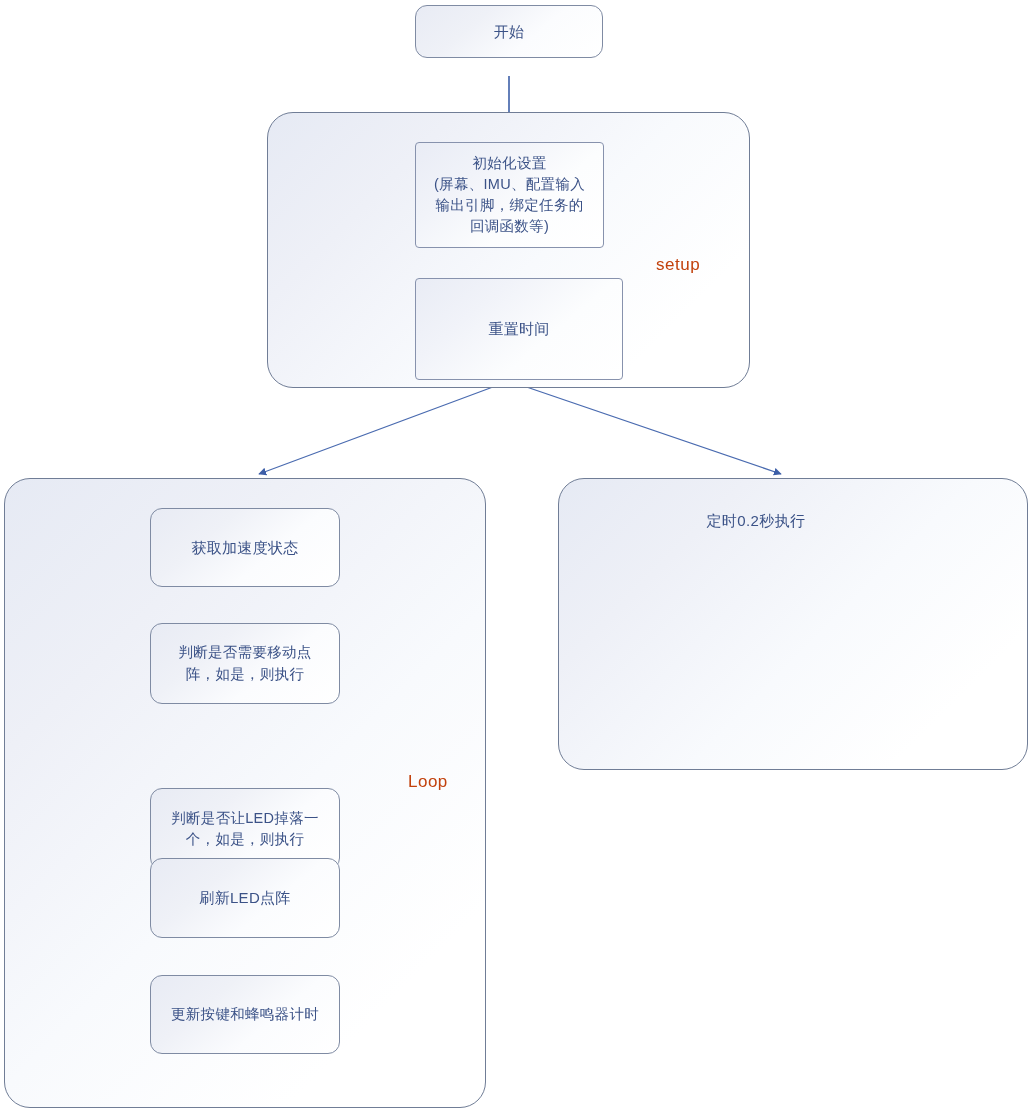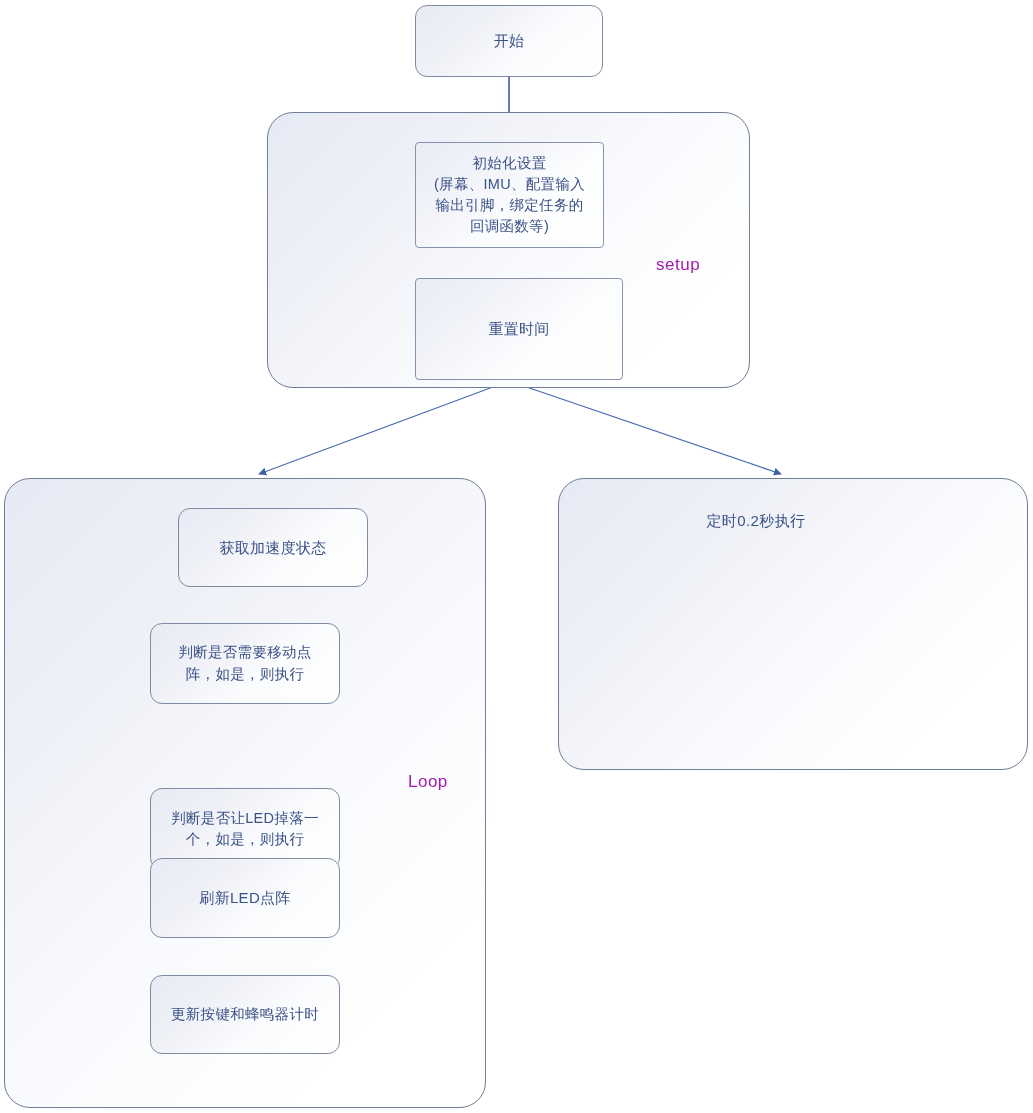--- a/index.html
+++ b/index.html
@@ -56,21 +56,21 @@
   
   .group {
     position: absolute;
     box-sizing: border-box;
     border: 1px solid #707d96;
     border-radius: 26px;
     background: linear-gradient(135deg, #e6eaf4 0%, #eef0f7 25%, #f8fafd 55%, #ffffff 82%, #ffffff 100%);
   }
   .group-label {
     position: absolute;
-    color: #a21caf;
+    color: #c2410c;
     font-size: 17px;
     letter-spacing: .5px;
     white-space: nowrap;
   }
   .group-title {
     position: absolute;
     color: #3b5287;
     font-size: 15px;
     letter-spacing: .4px;
     white-space: nowrap;
@@ -101,21 +101,21 @@
     <line x1="509" y1="381" x2="781" y2="474" stroke="#4a6bb0" stroke-width="1.3" marker-end="url(#ah)"></line>
 
     <line x1="245" y1="587" x2="245" y2="618" stroke="#3d5fa8" stroke-width="1.6" marker-end="url(#ah)"></line>
     <line x1="245" y1="704" x2="245" y2="735" stroke="#3d5fa8" stroke-width="1.6" marker-end="url(#ah)"></line>
     <line x1="245" y1="822" x2="245" y2="853" stroke="#3d5fa8" stroke-width="1.6" marker-end="url(#ah)"></line>
     <line x1="245" y1="938" x2="245" y2="970" stroke="#3d5fa8" stroke-width="1.6" marker-end="url(#ah)"></line>
 
     <path d="M150,1014 L72,1014 L72,546 L141,546" fill="none" stroke="#3d5fa8" stroke-width="1.4" marker-end="url(#ah)"></path>
   </svg>
 
-  <div class="node rounded-box" style="left:415px; top:5px; width:188px; height:72px;">
+  <div class="node rounded-box" style="left:415px; top:5px; width:188px; height:53px;">
     <span>开始</span>
   </div>
 
   <div class="group" style="left:267px; top:112px; width:483px; height:276px;"></div>
 
   <div class="group-label" style="left:656px; top:255px;">setup</div>
 
   <div class="node sharp-box" style="left:415px; top:142px; width:189px; height:106px; white-space:pre-line; font-size:14.5px;">
     <span>初始化设置
 (屏幕、IMU、配置输入
@@ -124,21 +124,21 @@
   </div>
 
   <div class="node sharp-box" style="left:415px; top:278px; width:208px; height:102px;">
     <span>重置时间</span>
   </div>
 
   <div class="group" style="left:4px; top:478px; width:482px; height:630px;"></div>
 
   <div class="group-label" style="left:408px; top:772px;">Loop</div>
 
-  <div class="node rounded-box" style="left:150px; top:508px; width:190px; height:79px;margin-left:28px;">
+  <div class="node rounded-box" style="left:150px; top:508px; width:190px; height:79px;">
     <span>获取加速度状态</span>
   </div>
 
   <div class="node rounded-box" style="left:150px; top:623px; width:190px; height:81px; white-space:pre-line; font-size:14.5px;">
     <span>判断是否需要移动点
 阵，如是，则执行</span>
   </div>
 
   <div class="node rounded-box" style="left:150px; top:740px; width:190px; height:82px; white-space:pre-line; font-size:14.5px;margin-top:48px;">
     <span>判断是否让LED掉落一

